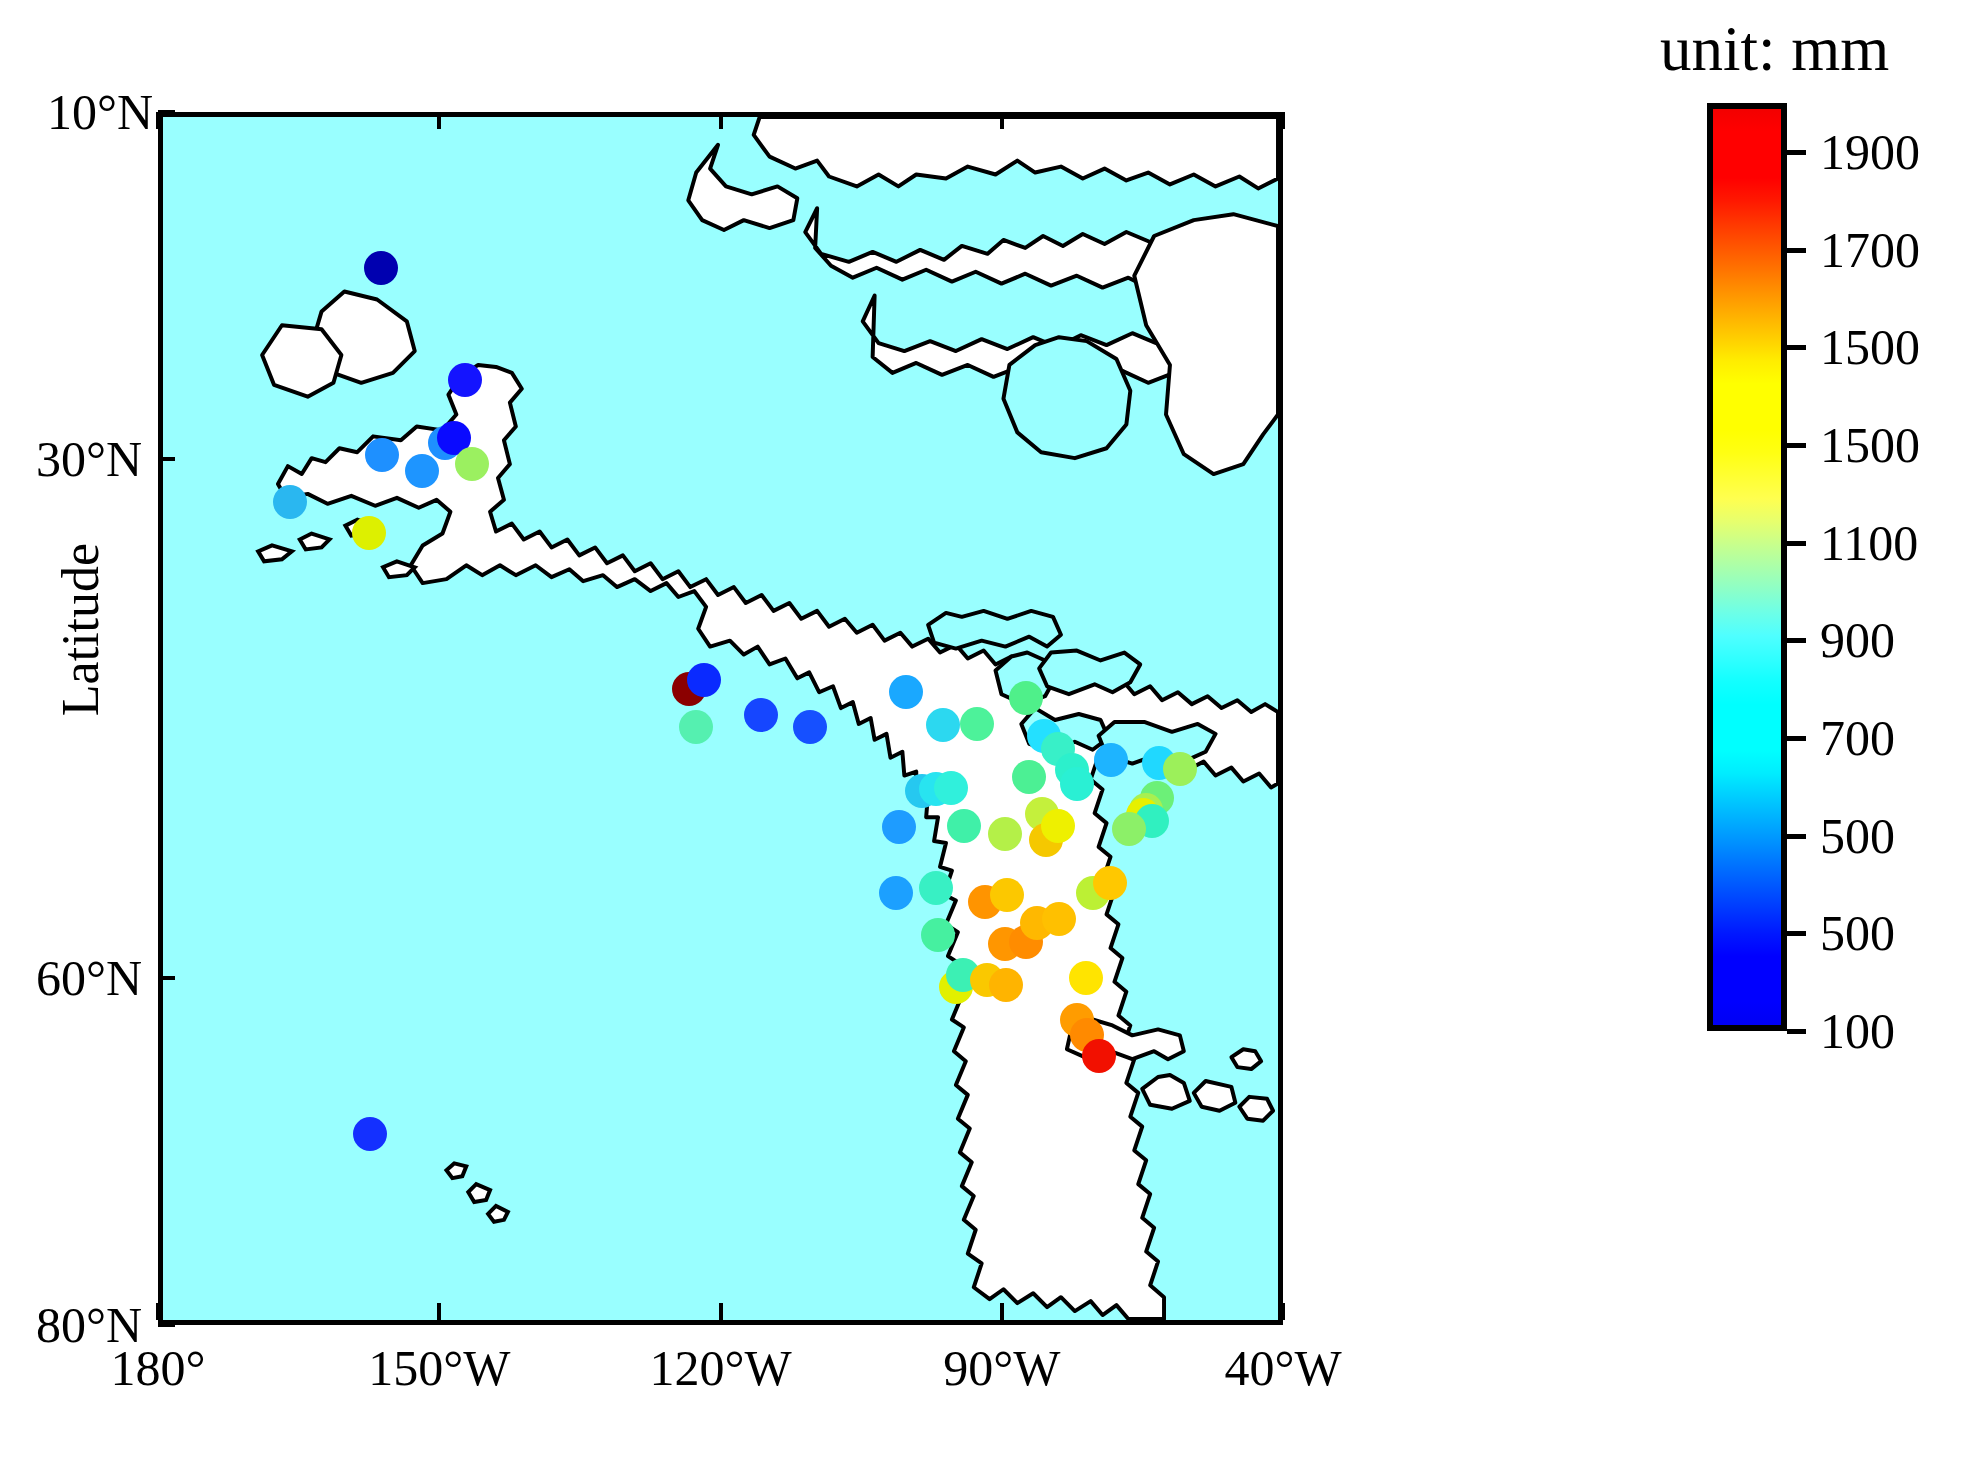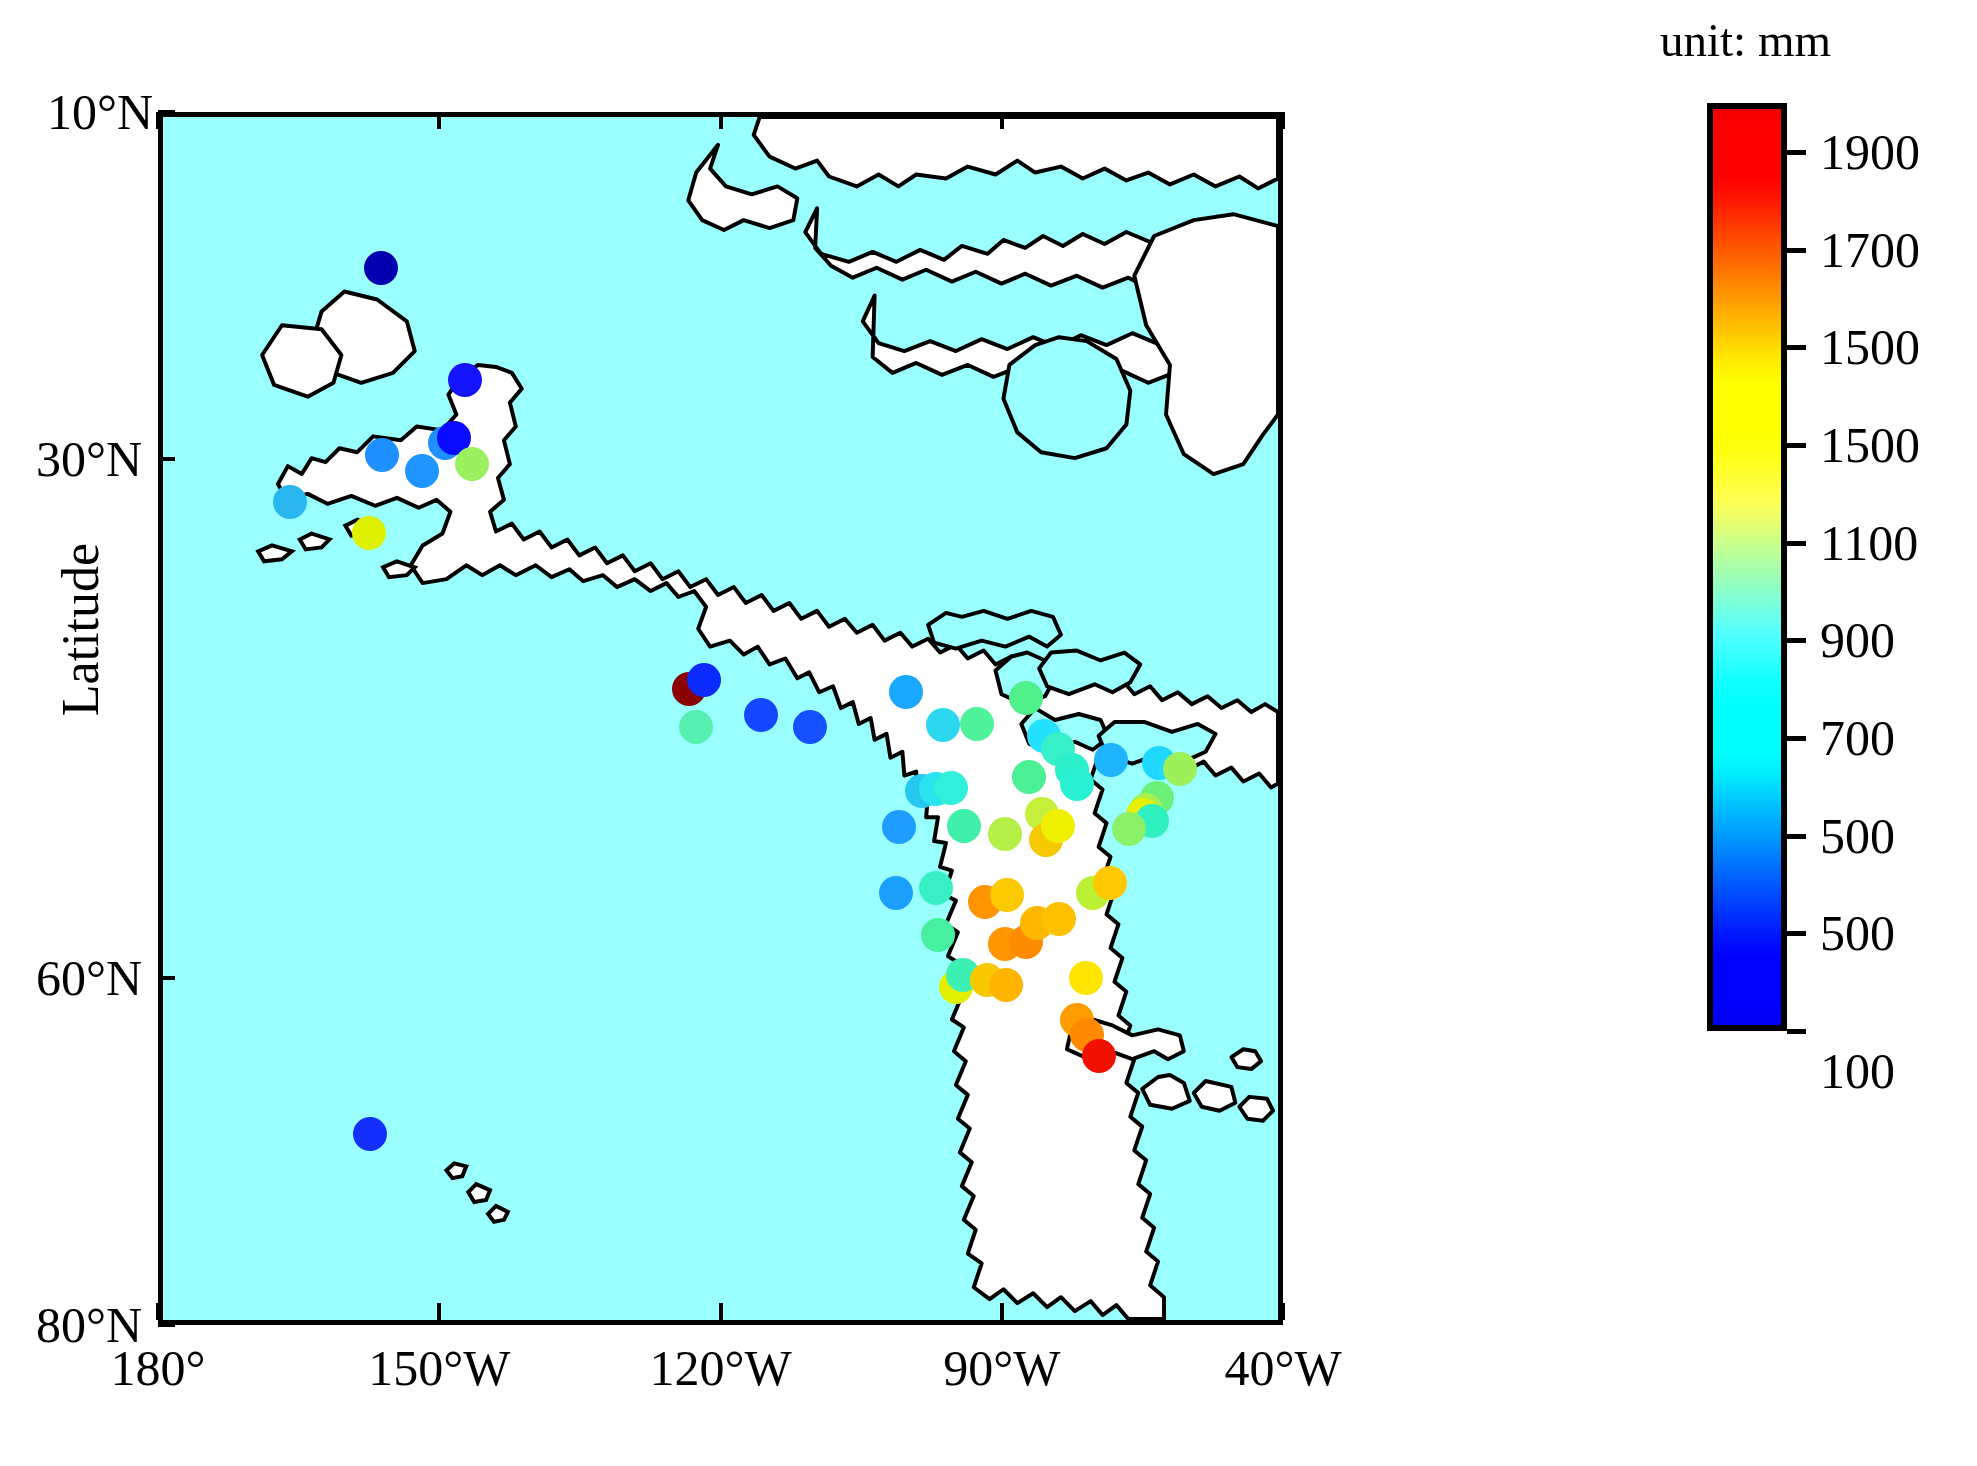--- a/index.html
+++ b/index.html
@@ -25,21 +25,21 @@
 
   
   .xlab{position:absolute;font-size:50px;color:#000;text-align:center;transform:translateX(-50%);white-space:nowrap;}
   .ylab{position:absolute;font-size:50px;color:#000;text-align:right;transform:translateY(-50%);white-space:nowrap;}
 
   #xaxis-title{position:absolute;left:158px;top:1388px;width:1125px;text-align:center;font-size:52px;color:#000;}
   #yaxis-title{position:absolute;left:-100px;top:600px;width:360px;text-align:center;font-size:52px;color:#000;
     transform:rotate(-90deg);transform-origin:center center;}
 
   
-  #cbar-unit{position:absolute;left:1660px;top:13px;font-size:47px;color:#000;white-space:nowrap;}
+  #cbar-unit{position:absolute;left:1660px;top:13px;font-size:63px;color:#000;white-space:nowrap;}
   #cbar-box{position:absolute;left:1707px;top:103px;width:80px;height:928px;border:6px solid #000;box-sizing:border-box;}
   #cbar-grad{position:absolute;left:0;top:0;right:0;bottom:0;}
   .cbar-tick{position:absolute;left:1787px;width:19px;height:5px;background:#000;}
   .cbar-lab{position:absolute;left:1820px;font-size:50px;color:#000;white-space:nowrap;transform:translateY(-50%);}
 </style>
 </head>
 <body>
 
 <div id="fig">
 
@@ -266,16 +266,16 @@
       <div class="cbar-lab" style="top: 542.579px;">1100</div>
       <div class="cbar-tick" style="top: 638.263px;"></div>
       <div class="cbar-lab" style="top: 640.263px;">900</div>
       <div class="cbar-tick" style="top: 735.947px;"></div>
       <div class="cbar-lab" style="top: 737.947px;">700</div>
       <div class="cbar-tick" style="top: 833.632px;"></div>
       <div class="cbar-lab" style="top: 835.632px;">500</div>
       <div class="cbar-tick" style="top: 931.316px;"></div>
       <div class="cbar-lab" style="top: 933.316px;">500</div>
       <div class="cbar-tick" style="top: 1029px;"></div>
-      <div class="cbar-lab" style="top: 1031px; margin-top: 40px;">100</div>
+      <div class="cbar-lab" style="top: 1031px;">100</div>
     </div>
 
 </div>
 
 </body></html>

